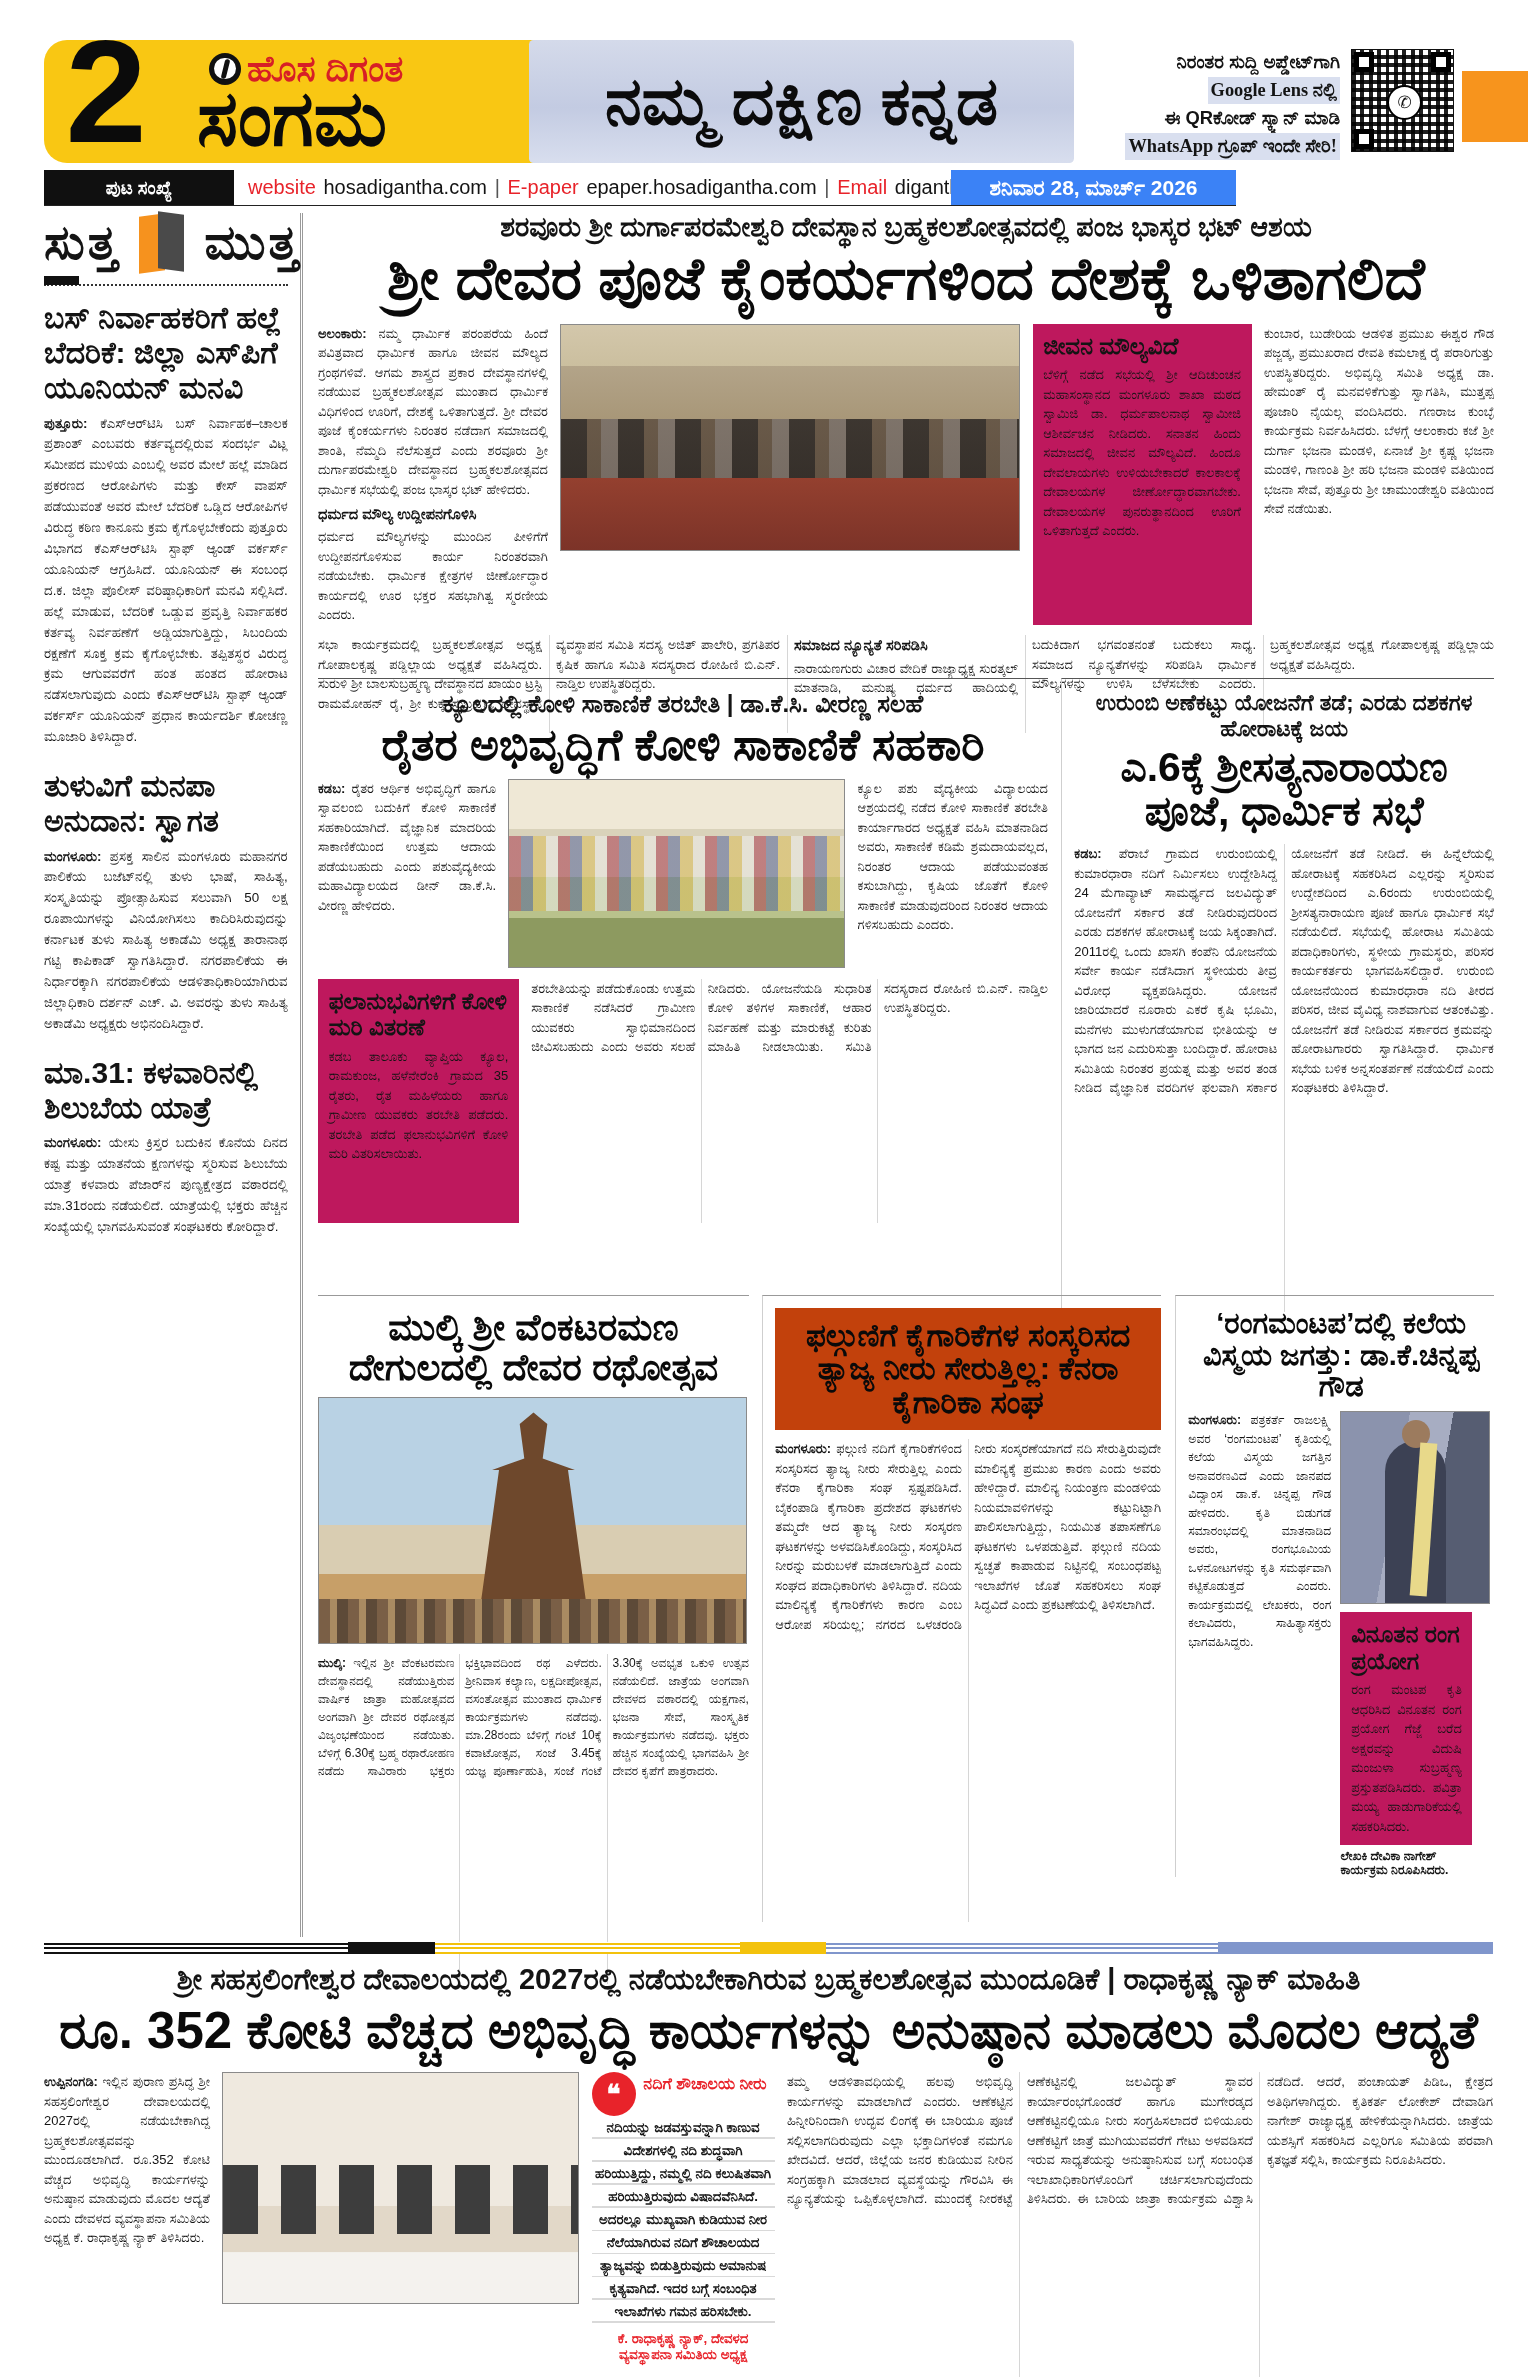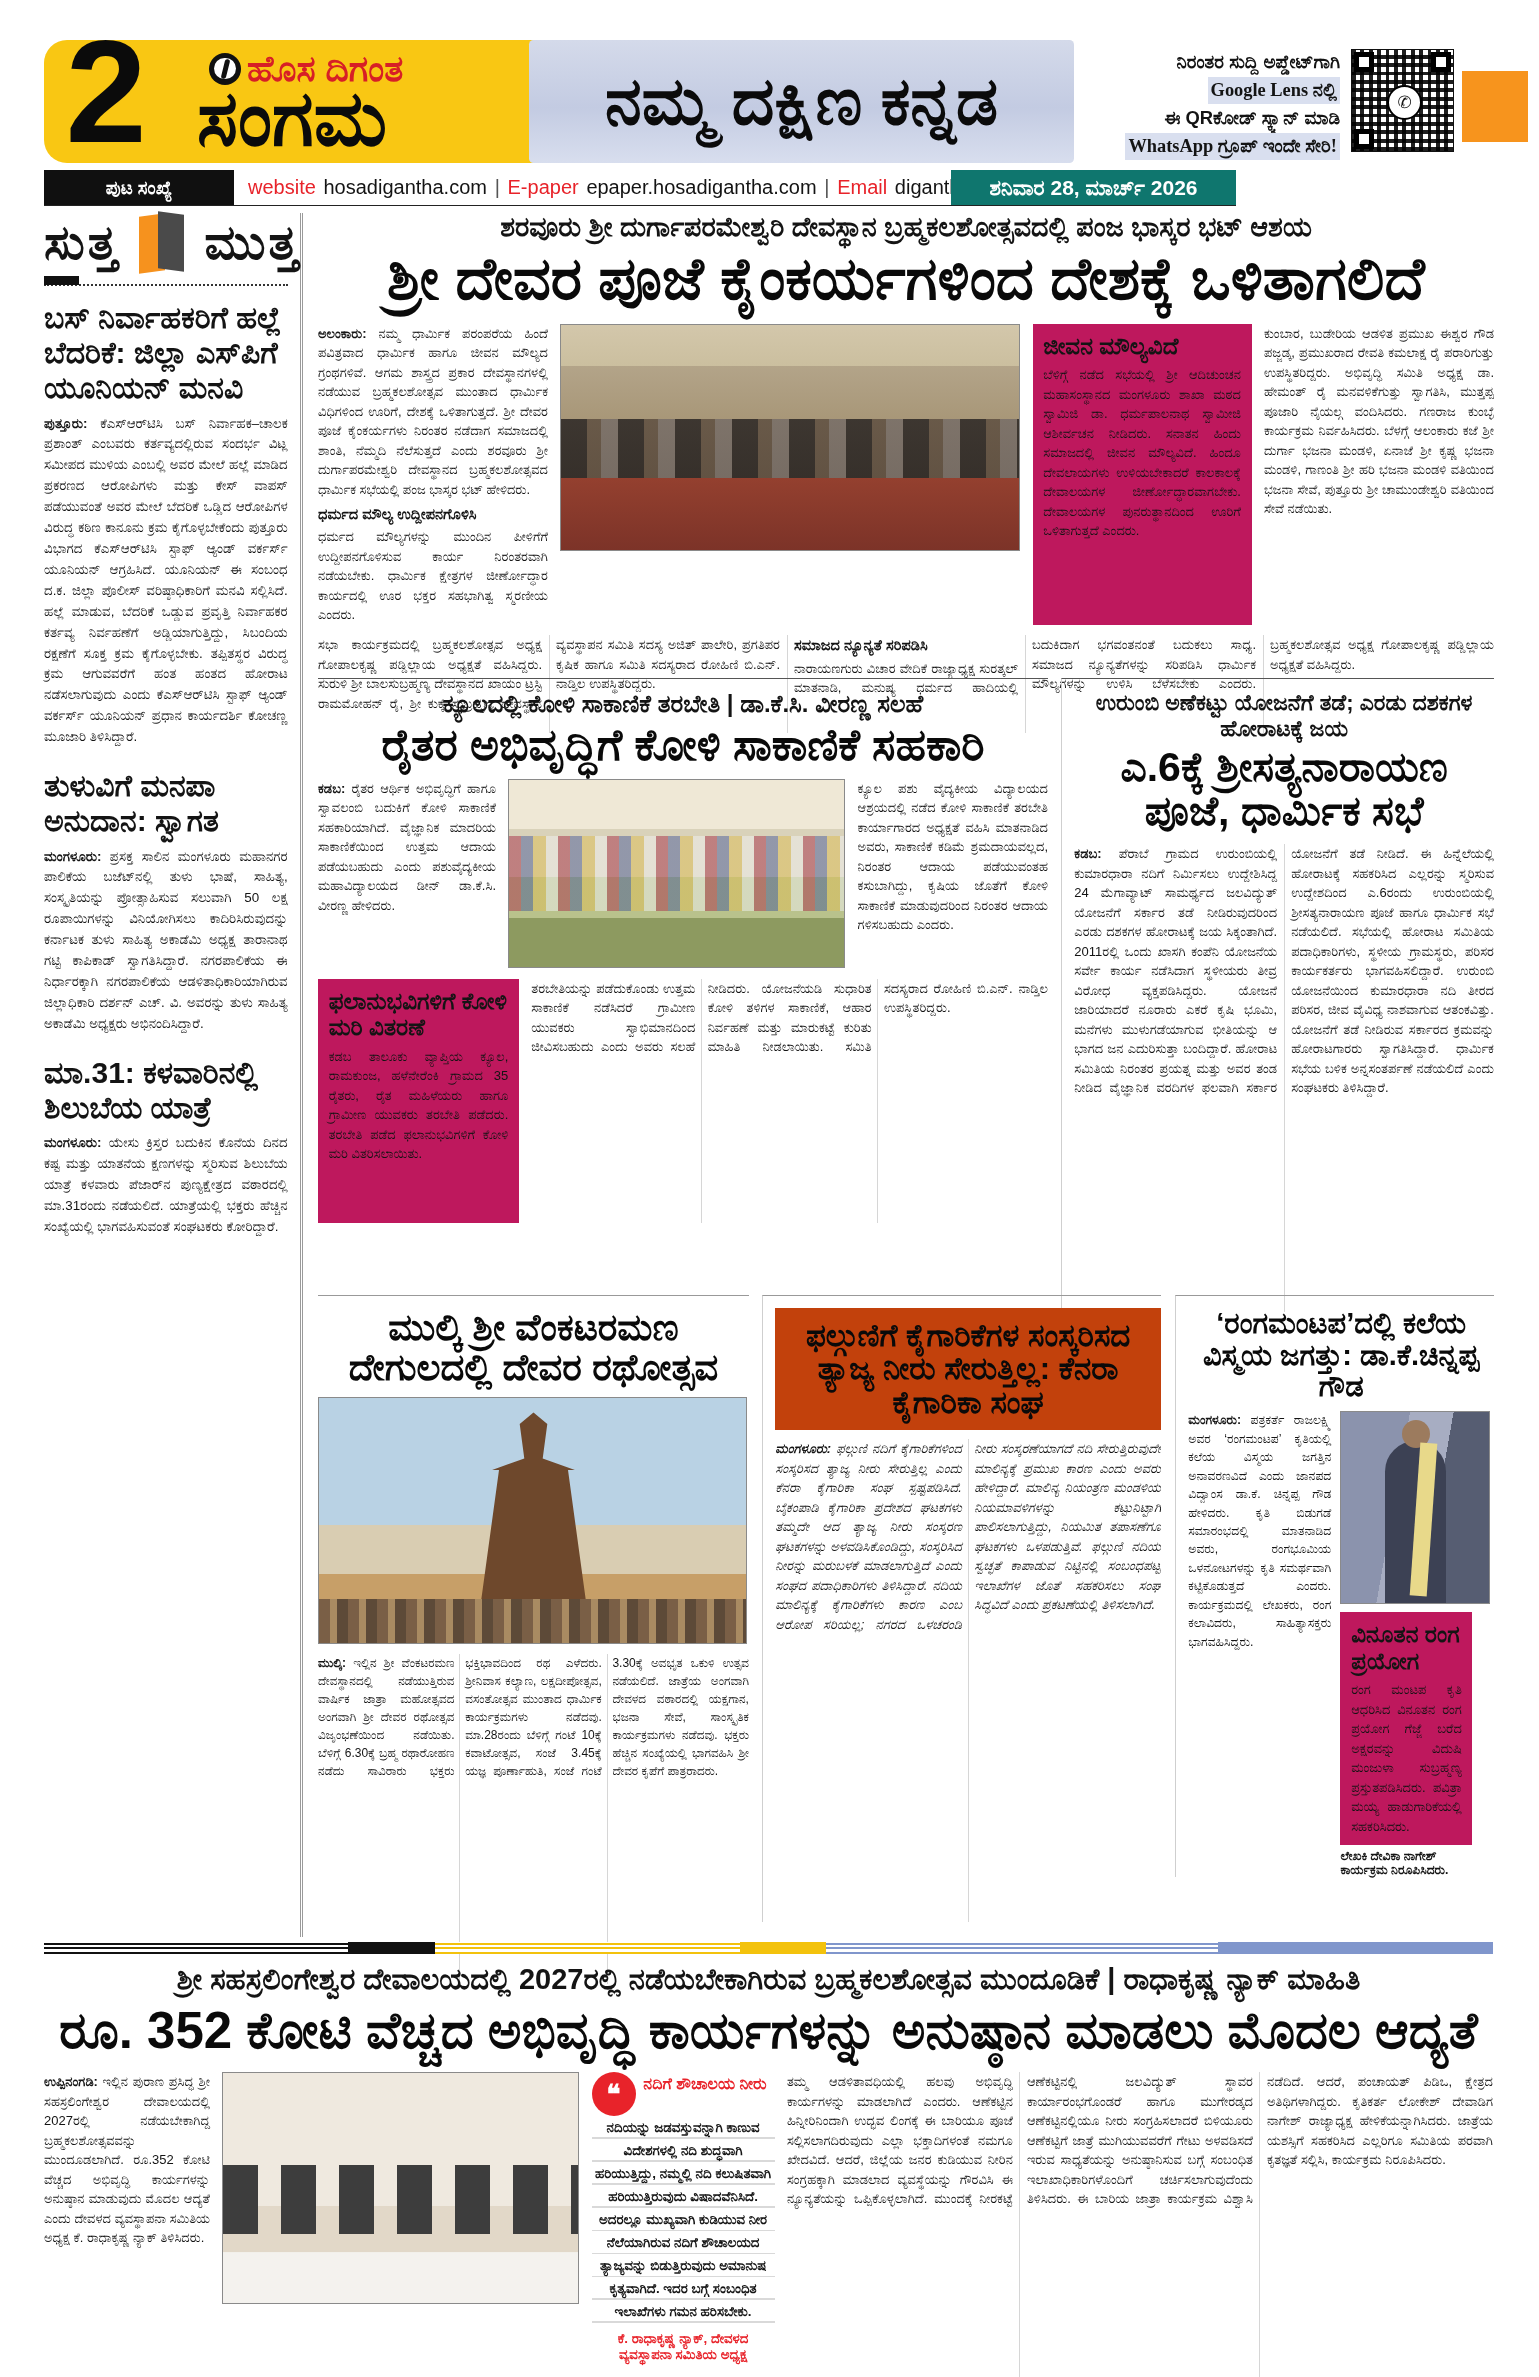--- a/index.html
+++ b/index.html
@@ -27,21 +27,21 @@
   .qc1{left:2.3px;top:2.3px;} .qc2{right:2.3px;top:2.3px;} .qc3{left:2.3px;bottom:2.3px;}
   .qr-center{position:absolute;left:35px;top:35px;width:31px;height:31px;border-radius:50%;background:#fff;border:2.3px solid #000;
              display:flex;align-items:center;justify-content:center;font-size:17px;}
   .orange-rect{position:absolute;left:1462px;top:71px;width:66px;height:71px;background:#f7941d;}
   
   .infobar{position:absolute;left:44px;top:170px;width:1192px;height:35px;display:flex;align-items:stretch;border-bottom:1.5px solid #222;}
   .pagelabel{background:#101010;color:#fff;width:190px;display:flex;align-items:center;justify-content:center;font-size:18.4px;font-weight:bold;}
   .contactstrip{flex:1;display:flex;align-items:center;gap:7.7px;padding:0 14px;font-size:20px;white-space:nowrap;overflow:hidden;}
   .contactstrip .lbl{color:#e8232a;}
   .contactstrip .sep{color:#555;}
-  .datebox{background:#0f766e;color:#fff;width:285px;display:flex;align-items:center;justify-content:center;font-size:21px;font-weight:bold;}
+  .datebox{background:#3b82f6;color:#fff;width:285px;display:flex;align-items:center;justify-content:center;font-size:21px;font-weight:bold;}
   
   .kicker{font-weight:bold;text-align:center;}
   .headline{font-weight:bold;text-align:center;line-height:1.08;color:#0a0a0a;}
   .bodytext{font-size:13px;line-height:1.5;text-align:justify;}
   .dl{font-weight:bold;}
   .subhead{font-weight:bold;font-size:14.6px;display:block;margin:4.6px 0 1.5px;}
   .lightbox{background:#be185d;padding:9.2px 10.7px;box-sizing:border-box;}
   .lightbox .bx-title{font-size:23px;font-weight:bold;line-height:1.15;margin-bottom:6.1px;}
   .photo{border:0.8px solid #8a8a8a;box-sizing:border-box;position:relative;overflow:hidden;}
   .caption{font-size:12.3px;font-weight:bold;margin-top:3.1px;}
@@ -92,21 +92,21 @@
   .m-photo{width:429px;height:247px;margin-top:9.2px;
     background:linear-gradient(180deg,#b9d2e4 0 52%,#d9cdb2 52% 72%,#c79f68 72%);}
   .m-photo .chariot{position:absolute;left:157px;top:14px;width:115px;height:192px;background:#6e482c;
     clip-path:polygon(50% 0,62% 6%,58% 24%,86% 30%,80% 30%,96% 100%,4% 100%,20% 30%,14% 30%,42% 24%,38% 6%);}
   .m-photo .crowd{position:absolute;left:0;bottom:0;width:100%;height:18%;
     background:repeating-linear-gradient(90deg,#7a5f46 0 10.7px,#a98b62 10.7px 18.4px,#5d4a38 18.4px 29px);}
   .m-body{columns:3;column-gap:10.7px;column-rule:0.8px solid #d6d6d6;margin-top:9.2px;height:330px;overflow:hidden;font-size:12px;}
   .phalguni{position:absolute;left:762px;top:1295px;width:399px;border-top:1.5px solid #999;border-left:0.8px solid #cfcfcf;padding:12.3px 0 0 12.3px;}
   .ph-headbox{background:#c2410c;padding:10.7px 7.7px;}
   .ph-headbox .headline{font-size:31px;}
-  .ph-body{columns:2;column-gap:12.3px;column-rule:0.8px solid #d6d6d6;margin-top:9.2px;height:483px;overflow:hidden;font-style:italic;}
+  .ph-body{columns:2;column-gap:12.3px;column-rule:0.8px solid #d6d6d6;margin-top:9.2px;height:483px;overflow:hidden;}
   .ranga{position:absolute;left:1175px;top:1295px;width:319px;border-top:1.5px solid #999;border-left:0.8px solid #cfcfcf;padding:12.3px 0 0 12.3px;}
   .ranga .headline{font-size:29px;}
   .r-row{display:flex;gap:9.2px;margin-top:9.2px;}
   .r-col{width:143px;flex:0 0 auto;font-size:12.3px;}
   .r-stack{width:132px;flex:0 0 auto;}
   .r-photo{width:150px;height:193px;background:linear-gradient(100deg,#8b93ad 0 38%,#a7adc2 38% 62%,#565d72 62%);}
   .r-photo .figure{position:absolute;left:44px;top:29px;width:61px;height:164px;background:#3c4154;border-radius:31px 31px 0 0;}
   .r-photo .figure:before{content:"";position:absolute;left:17px;top:-21.5px;width:28px;height:28px;border-radius:50%;background:#9c7b5e;}
   .r-photo .shawl{position:absolute;left:74px;top:31px;width:17px;height:153px;background:#e8d98a;transform:rotate(4deg);}
   

